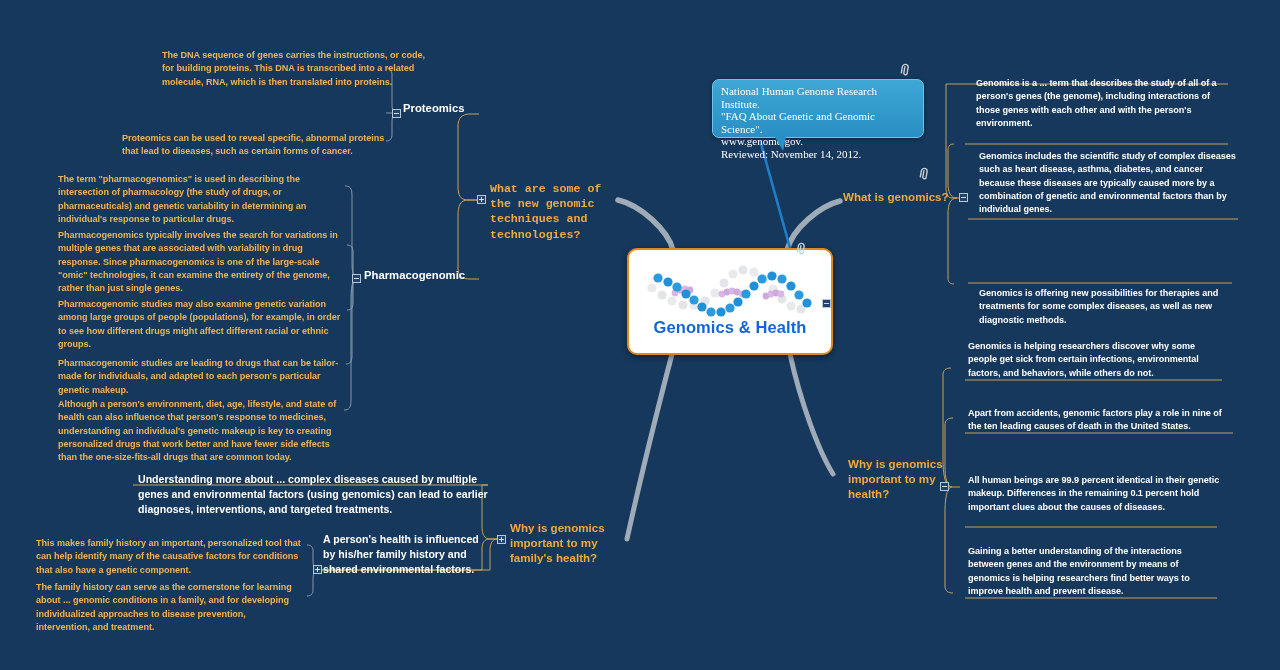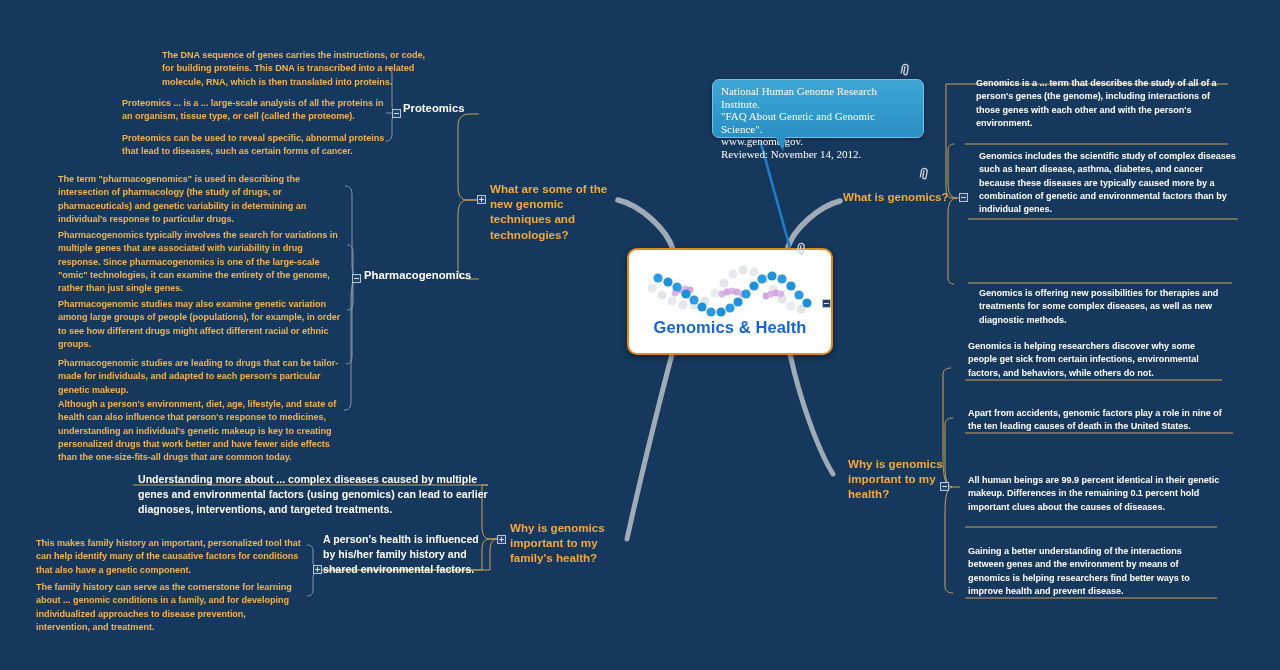--- a/index.html
+++ b/index.html
@@ -270,31 +270,30 @@
     <div>"FAQ About Genetic and Genomic Science".</div>
     <div> www.genome.gov.</div>
     <div>Reviewed: November 14, 2012.</div>
   </div>
   <div id="callout-tail"></div>
   <svg class="clip" style="left:898px;top:64px;" viewBox="0 0 24 24" fill="none" stroke="#c8cfd6" stroke-width="2.4" stroke-linecap="round">
     <path d="M16 6 L8 14 a3 3 0 0 0 4 4 L20 10 a5 5 0 0 0 -7 -7 L5 11"></path>
   </svg>
 
   <div class="toggle plus" style="left:477px;top:195px;"></div>
-  <div class="node topic-orange" style="left:490px;top:181px;width:128px;">What are some of the new genomic techniques and technologies?</div>
+  <div class="node topic-orange" style="left:490px;top:181px;width:128px;font-family:Liberation Mono, monospace;">What are some of the new genomic techniques and technologies?</div>
 
   <div class="toggle" style="left:392px;top:109px;"></div>
   <div class="node topic-white" style="left:403px;top:101px;width:90px;">Proteomics</div>
 
   <div class="node note" style="left:122px;top:49px;width:268px;margin-left:40px;">The DNA sequence of genes carries the instructions, or code, for building proteins. This DNA is transcribed into a related molecule, RNA, which is then translated into proteins.</div>
-  <div class="node note" style="left:122px;top:97px;width:268px;">Proteomics ... is a ... large-scale analysis of all the proteins in an organism, tissue type, or cell (called the proteome).</div>
   <div class="node note" style="left:122px;top:132px;width:268px;">Proteomics can be used to reveal specific, abnormal proteins that lead to diseases, such as certain forms of cancer.</div>
 
   <div class="toggle" style="left:352px;top:274px;"></div>
-  <div class="node topic-white" style="left:364px;top:268px;width:130px;">Pharmacogenomics</div>
+  <div class="node topic-white" style="left:364px;top:268px;width:130px;">Pharmacogenomic</div>
 
   <div class="node note" style="left:58px;top:173px;width:288px;">The term "pharmacogenomics" is used in describing the intersection of pharmacology (the study of drugs, or pharmaceuticals) and genetic variability in determining an individual's response to particular drugs.</div>
   <div class="node note" style="left:58px;top:229px;width:288px;">Pharmacogenomics typically involves the search for variations in multiple genes that are associated with variability in drug response. Since pharmacogenomics is one of the large-scale "omic" technologies, it can examine the entirety of the genome, rather than just single genes.</div>
   <div class="node note" style="left:58px;top:298px;width:288px;">Pharmacogenomic studies may also examine genetic variation among large groups of people (populations), for example, in order to see how different drugs might affect different racial or ethnic groups.</div>
   <div class="node note" style="left:58px;top:357px;width:292px;">Pharmacogenomic studies are leading to drugs that can be tailor-made for individuals, and adapted to each person's particular genetic makeup.</div>
   <div class="node note" style="left:58px;top:398px;width:288px;">Although a person's environment, diet, age, lifestyle, and state of health can also influence that person's response to medicines, understanding an individual's genetic makeup is key to creating personalized drugs that work better and have fewer side effects than the one-size-fits-all drugs that are common today.</div>
 
   <div class="node topic-orange" style="left:843px;top:189px;width:120px;">What is genomics?</div>
   <div class="toggle" style="left:959px;top:193px;"></div>
   <svg class="clip" style="left:917px;top:168px;" viewBox="0 0 24 24" fill="none" stroke="#c8cfd6" stroke-width="2.4" stroke-linecap="round">

